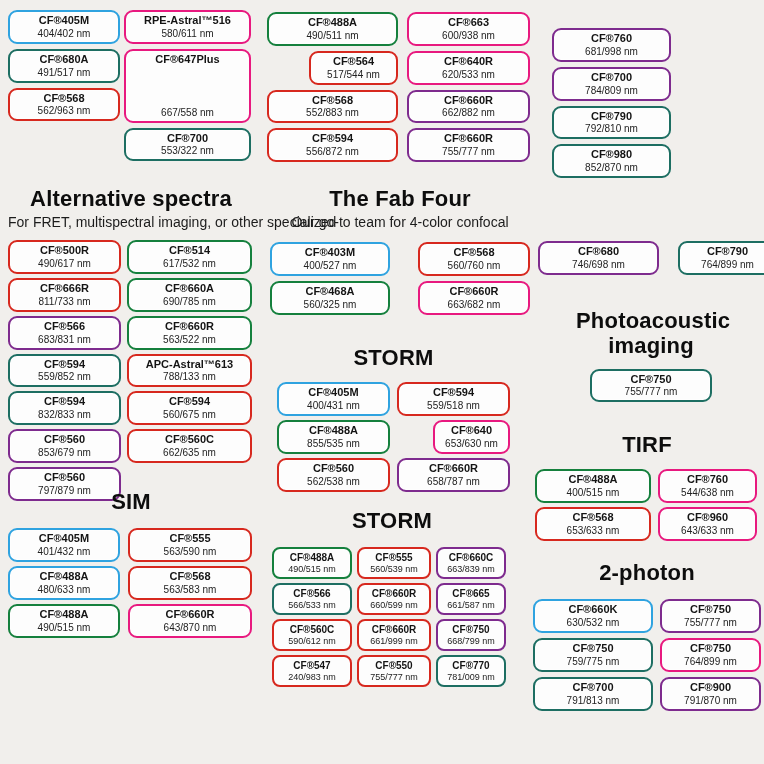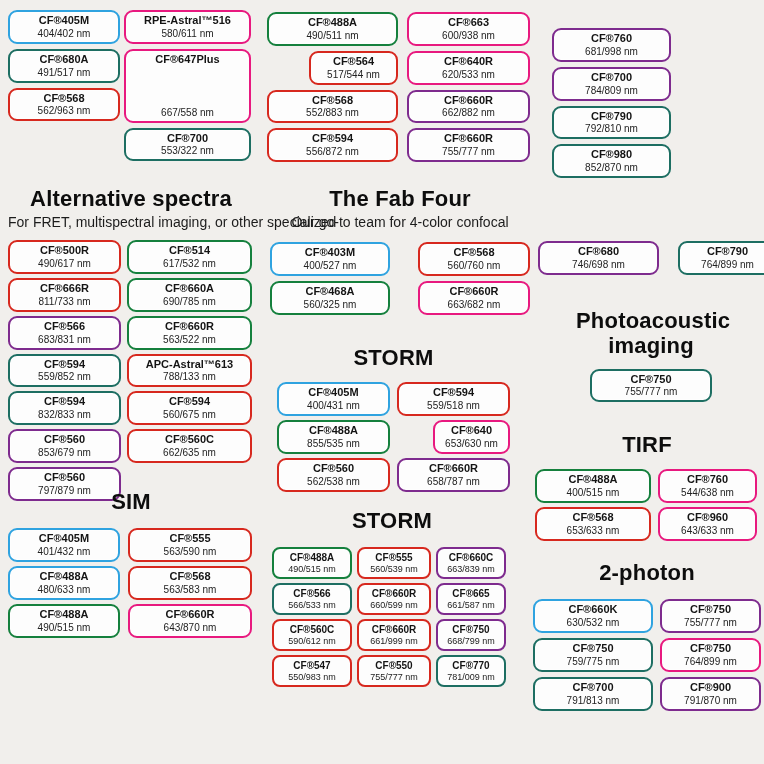--- a/index.html
+++ b/index.html
@@ -386,21 +386,21 @@
       <div class="pill" style="border-color: rgb(215, 40, 30);">
         <div class="pill-name">CF®660R</div>
         <div class="pill-values">661/999 nm</div>
       </div>
       <div class="pill" style="border-color: rgb(126, 43, 142);">
         <div class="pill-name">CF®750</div>
         <div class="pill-values">668/799 nm</div>
       </div>
       <div class="pill" style="border-color: rgb(215, 40, 30);">
         <div class="pill-name">CF®547</div>
-        <div class="pill-values">550/983 nm</div>
+        <div class="pill-values">240/983 nm</div>
       </div>
       <div class="pill" style="border-color: rgb(215, 40, 30);">
         <div class="pill-name">CF®550</div>
         <div class="pill-values">755/777 nm</div>
       </div>
       <div class="pill" style="border-color: rgb(29, 110, 98);">
         <div class="pill-name">CF®770</div>
         <div class="pill-values">781/009 nm</div>
       </div>
     </div>

